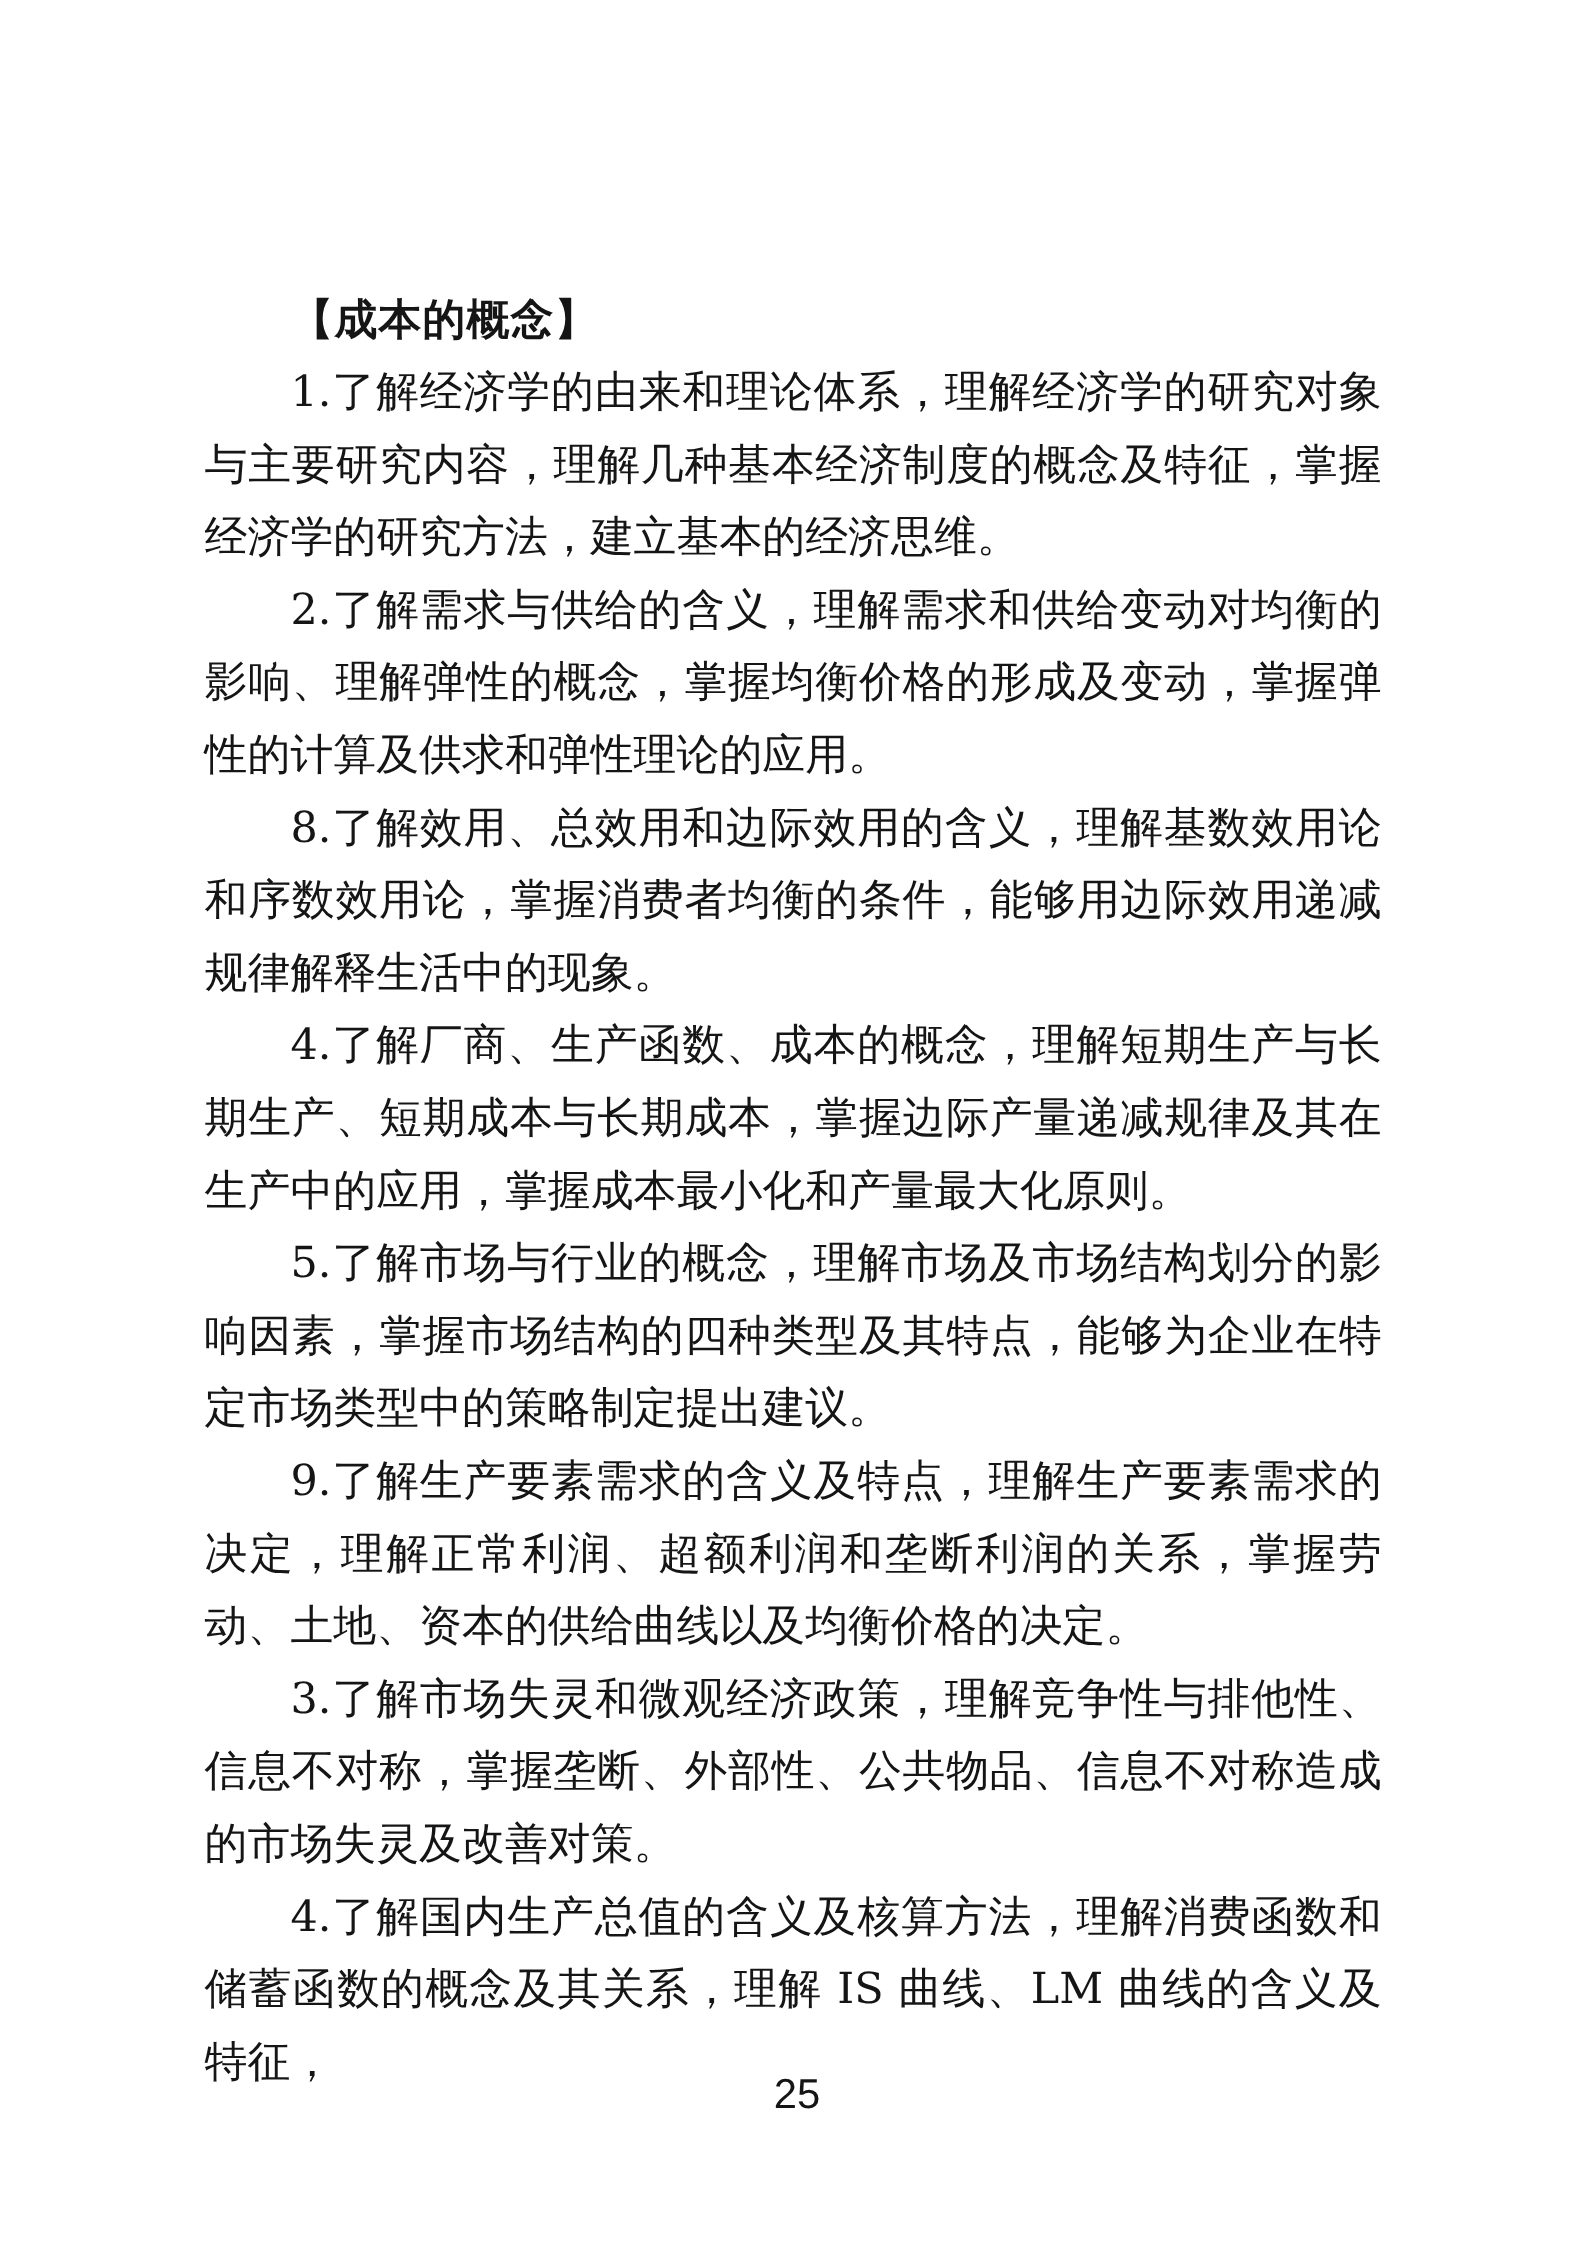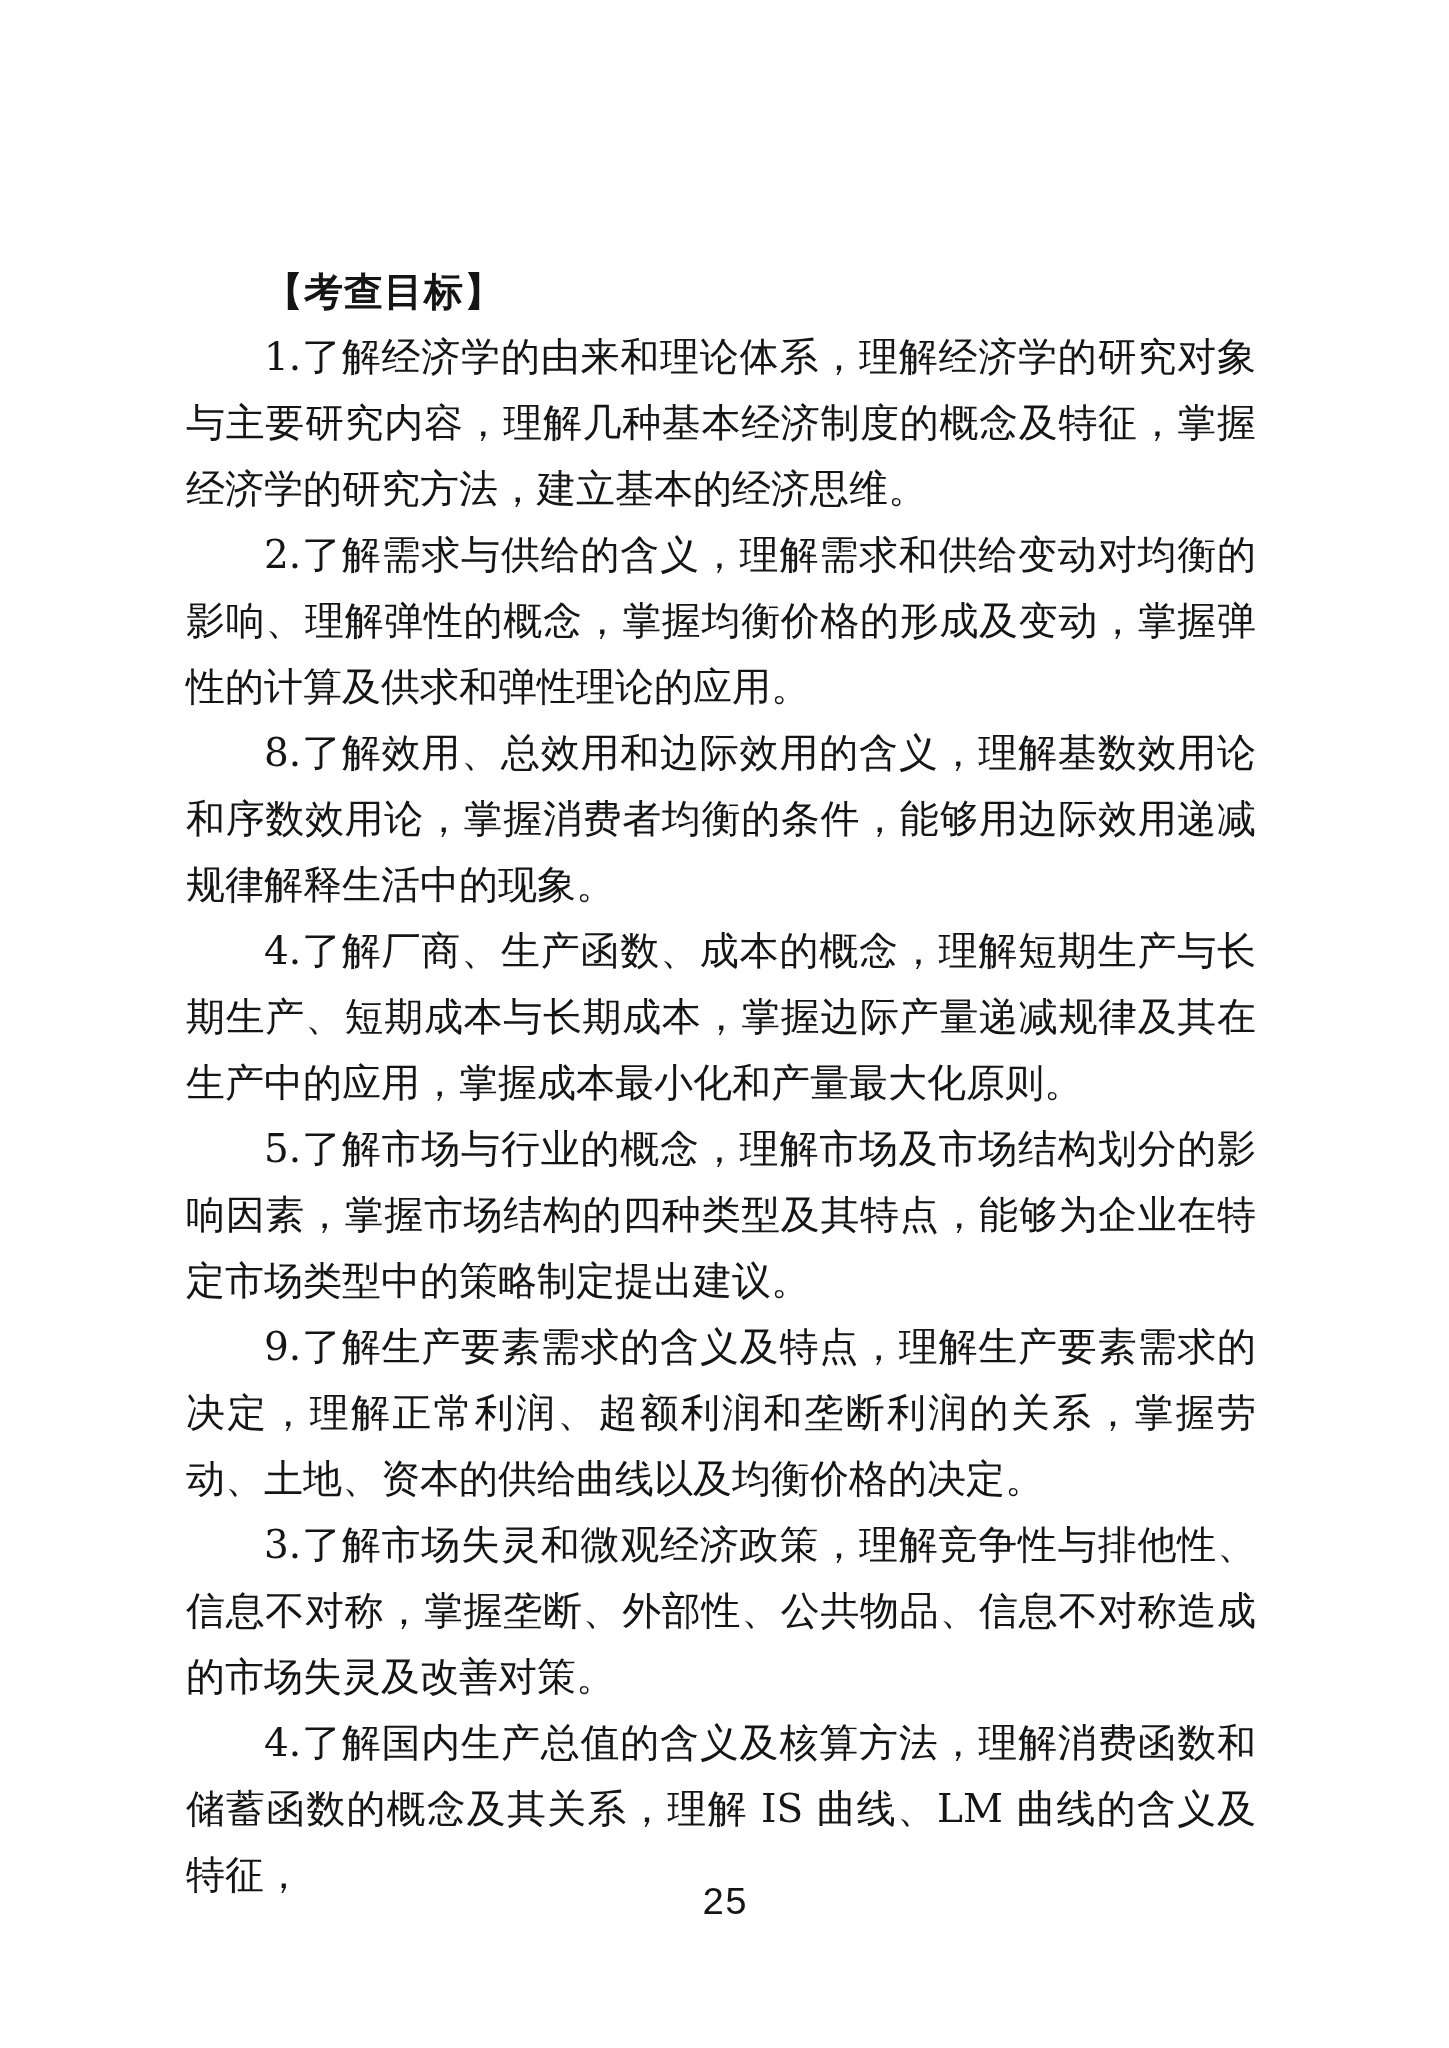--- a/index.html
+++ b/index.html
@@ -35,31 +35,31 @@
     font-weight: 600;
     letter-spacing: 1px;
   }
   .page-number {
     position: absolute;
     top: 1882px;
     left: 0;
     width: 100%;
     text-align: center;
     color: #151515;
-    font-family: Liberation Mono, monospace;
+    font-family: Liberation Sans, sans-serif;
     font-size: 38px;
     line-height: 44px;
   }
 </style>
 </head>
 <body>
 
 <div class="page">
   <div class="text-block">
-    <p class="section-heading">【考查目标】</p>
+    <p class="section-heading">【成本的概念】</p>
     <p class="para">1.了解经济学的由来和理论体系，理解经济学的研究对象与主要研究内容，理解几种基本经济制度的概念及特征，掌握经济学的研究方法，建立基本的经济思维。</p>
     <p class="para">2.了解需求与供给的含义，理解需求和供给变动对均衡的影响、理解弹性的概念，掌握均衡价格的形成及变动，掌握弹性的计算及供求和弹性理论的应用。</p>
     <p class="para">8.了解效用、总效用和边际效用的含义，理解基数效用论和序数效用论，掌握消费者均衡的条件，能够用边际效用递减规律解释生活中的现象。</p>
     <p class="para">4.了解厂商、生产函数、成本的概念，理解短期生产与长期生产、短期成本与长期成本，掌握边际产量递减规律及其在生产中的应用，掌握成本最小化和产量最大化原则。</p>
     <p class="para">5.了解市场与行业的概念，理解市场及市场结构划分的影响因素，掌握市场结构的四种类型及其特点，能够为企业在特定市场类型中的策略制定提出建议。</p>
     <p class="para">9.了解生产要素需求的含义及特点，理解生产要素需求的决定，理解正常利润、超额利润和垄断利润的关系，掌握劳动、土地、资本的供给曲线以及均衡价格的决定。</p>
     <p class="para">3.了解市场失灵和微观经济政策，理解竞争性与排他性、信息不对称，掌握垄断、外部性、公共物品、信息不对称造成的市场失灵及改善对策。</p>
     <p class="para">4.了解国内生产总值的含义及核算方法，理解消费函数和储蓄函数的概念及其关系，理解 IS 曲线、LM 曲线的含义及特征，</p>
   </div>
 

